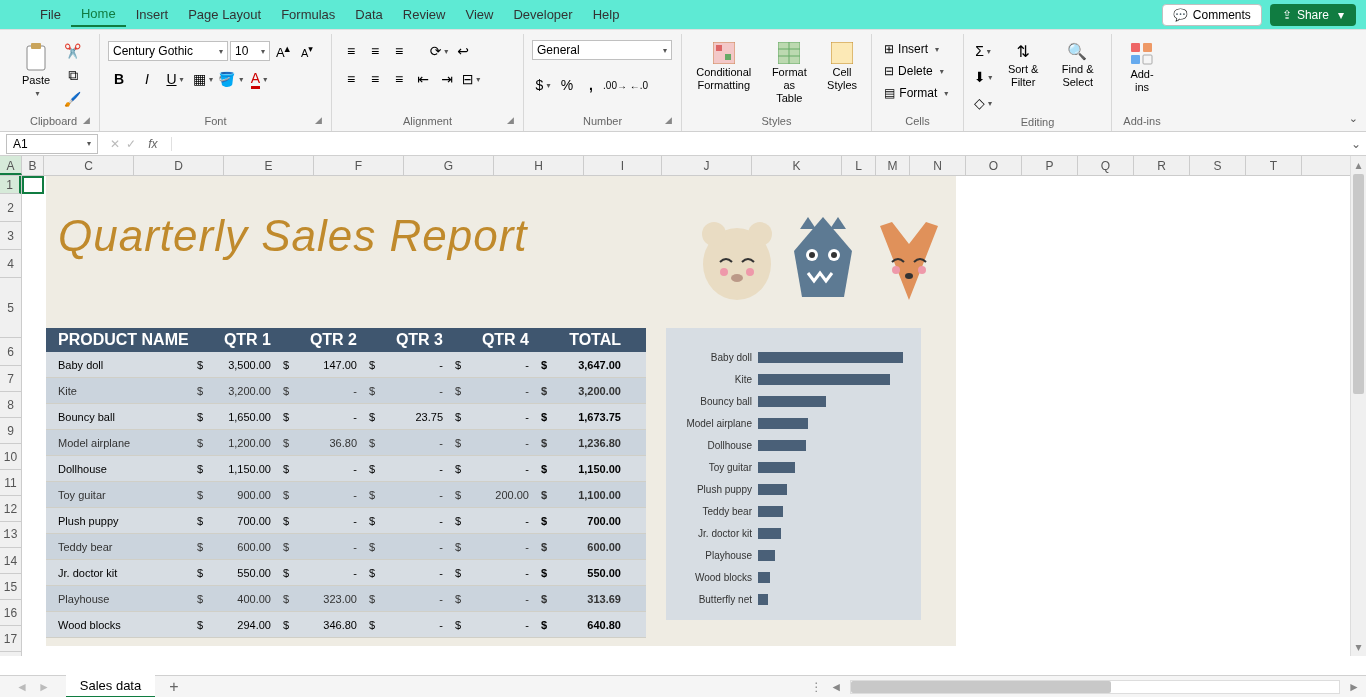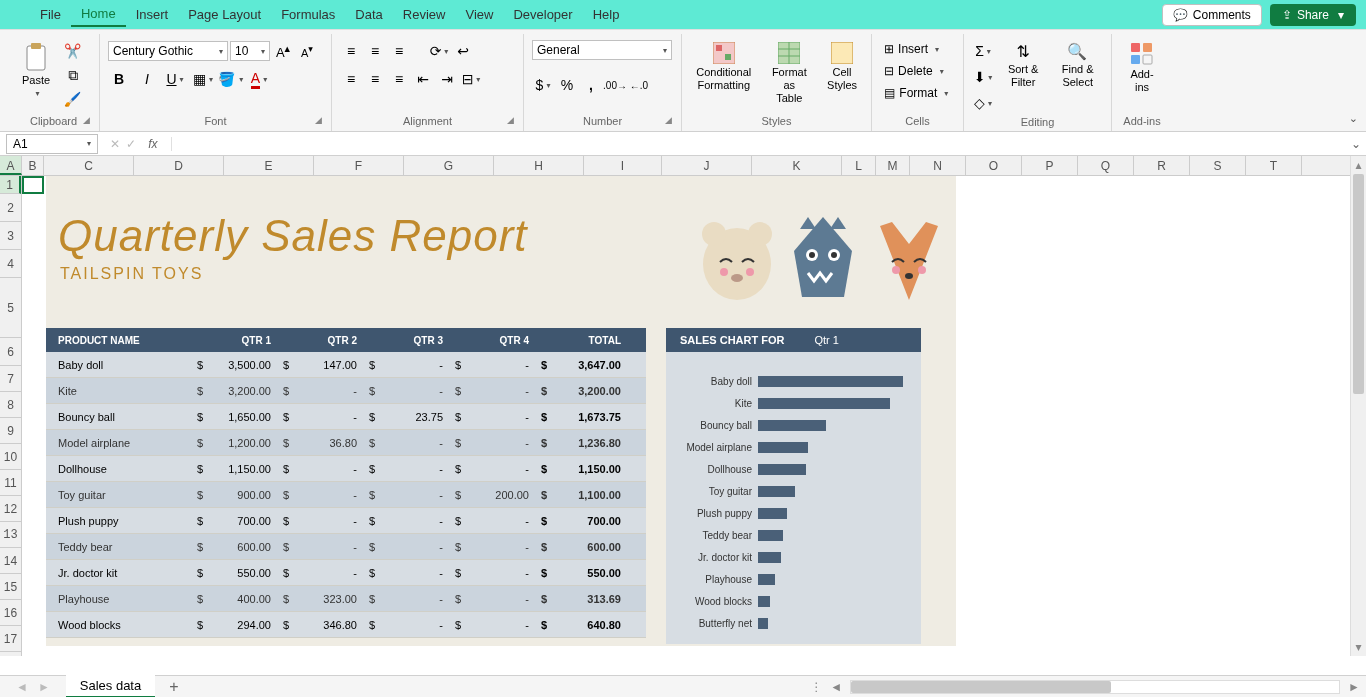--- a/index.html
+++ b/index.html
@@ -49,21 +49,21 @@
 .cells { position: absolute; top: 20px; left: 22px; right: 16px; bottom: 0; }
 .selection { position: absolute; border: 2px solid #107c41; background: transparent; }
 .vscroll-track { position: absolute; right: 0; top: 0; bottom: 0; width: 16px; background: #f0f0f0; border-left: 1px solid #ddd; }
 
 
 .sheet-content { position: absolute; top: 0; left: 24px; width: 910px; background: #efece3; height: 470px; font-family: "Century Gothic", sans-serif; }
 .sc-title { font-size: 44px; color: #c08a2c; padding: 35px 0 0 12px; font-style: italic; letter-spacing: 1px; font-weight: 300; }
 .sc-subtitle { font-size: 16px; color: #c08a2c; padding: 4px 0 0 14px; letter-spacing: 2px; }
 .toys-art { position: absolute; right: 0; top: 28px; width: 260px; height: 110px; display: flex; gap: 4px; align-items: center; }
 .table-wrap { position: absolute; top: 152px; left: 0; width: 600px; }
-.thdr { background: #3f566f; color: #fff; display: flex; font-size: 10px; font-weight: bold; height: 24px; align-items: center; }
+.thdr { background: #3f566f; color: #fff; display: flex; font-size: 16px; font-weight: bold; height: 24px; align-items: center; }
 .trow { display: flex; font-size: 11px; height: 26px; align-items: center; border-bottom: 1px solid #d0cfc7; }
 .trow:nth-child(odd) { background: #d7dde3; }
 .trow:nth-child(even) { background: #cbd4dd; color: #333; }
 .tcell-name { width: 145px; padding-left: 12px; }
 .tcell-q { width: 86px; display: flex; justify-content: space-between; padding: 0 6px; }
 .tcell-total { width: 96px; display: flex; justify-content: space-between; padding: 0 10px 0 6px; font-weight: bold; }
 .dollarsign { width: 10px; }
 .chart-panel { position: absolute; top: 152px; left: 620px; width: 255px; }
 .chart-hdr { background: #3f566f; color: #fff; font-size: 11px; font-weight: bold; height: 24px; display: flex; align-items: center; padding-left: 14px; gap: 30px; }
 .chart-body { background: #d7dde3; padding: 18px 10px 10px 0; }
@@ -419,21 +419,20 @@
   <div class="vscroll-track">
     <div style="position:absolute;top:2px;left:2px;right:2px;text-align:center;color:#888">▴</div>
     <div style="position:absolute;top:18px;left:2px;right:2px;height:220px;background:#c8c8c8;border-radius:2px"></div>
     <div style="position:absolute;bottom:2px;left:2px;right:2px;text-align:center;color:#888">▾</div>
   </div>
   <div class="cells">
     <div class="selection" style="top:0;left:0;width:22px;height:18px"></div>
 
     <div class="sheet-content">
       <div class="sc-title">Quarterly Sales Report</div>
-      <div class="sc-subtitle">TAILSPIN TOYS</div>
       <div class="toys-art">
         <svg width="82" height="90">
             <ellipse cx="41" cy="50" rx="34" ry="36" fill="#e9dcc3"></ellipse>
             <circle cx="18" cy="20" r="12" fill="#e9dcc3"></circle>
             <circle cx="64" cy="20" r="12" fill="#e9dcc3"></circle>
             <path d="M24 48 q6 -6 12 0" stroke="#333" fill="none" stroke-width="2"></path>
             <path d="M46 48 q6 -6 12 0" stroke="#333" fill="none" stroke-width="2"></path>
             <ellipse cx="41" cy="64" rx="6" ry="4" fill="#b98"></ellipse>
             <circle cx="28" cy="58" r="4" fill="#e9a"></circle>
             <circle cx="54" cy="58" r="4" fill="#e9a"></circle>
@@ -728,24 +727,20 @@
               </div>
               <div class="tcell-total">
                 <span class="dollarsign">$</span>
                 <span>640.80</span>
               </div>
             </div>
           </div>
       </div>
 
       <div class="chart-panel">
-        <div class="chart-hdr">
-          <span>SALES CHART FOR</span>
-          <span style="font-weight:normal">Qtr 1</span>
-        </div>
         <div class="chart-body" id="chart-body">
             <div class="bar-row">
               <div class="bar-label">Baby doll</div>
               <div class="bar-track">
                 <div class="bar-fill" style="width:94.5945945945946%"></div>
               </div>
             </div>
             <div class="bar-row">
               <div class="bar-label">Kite</div>
               <div class="bar-track">

